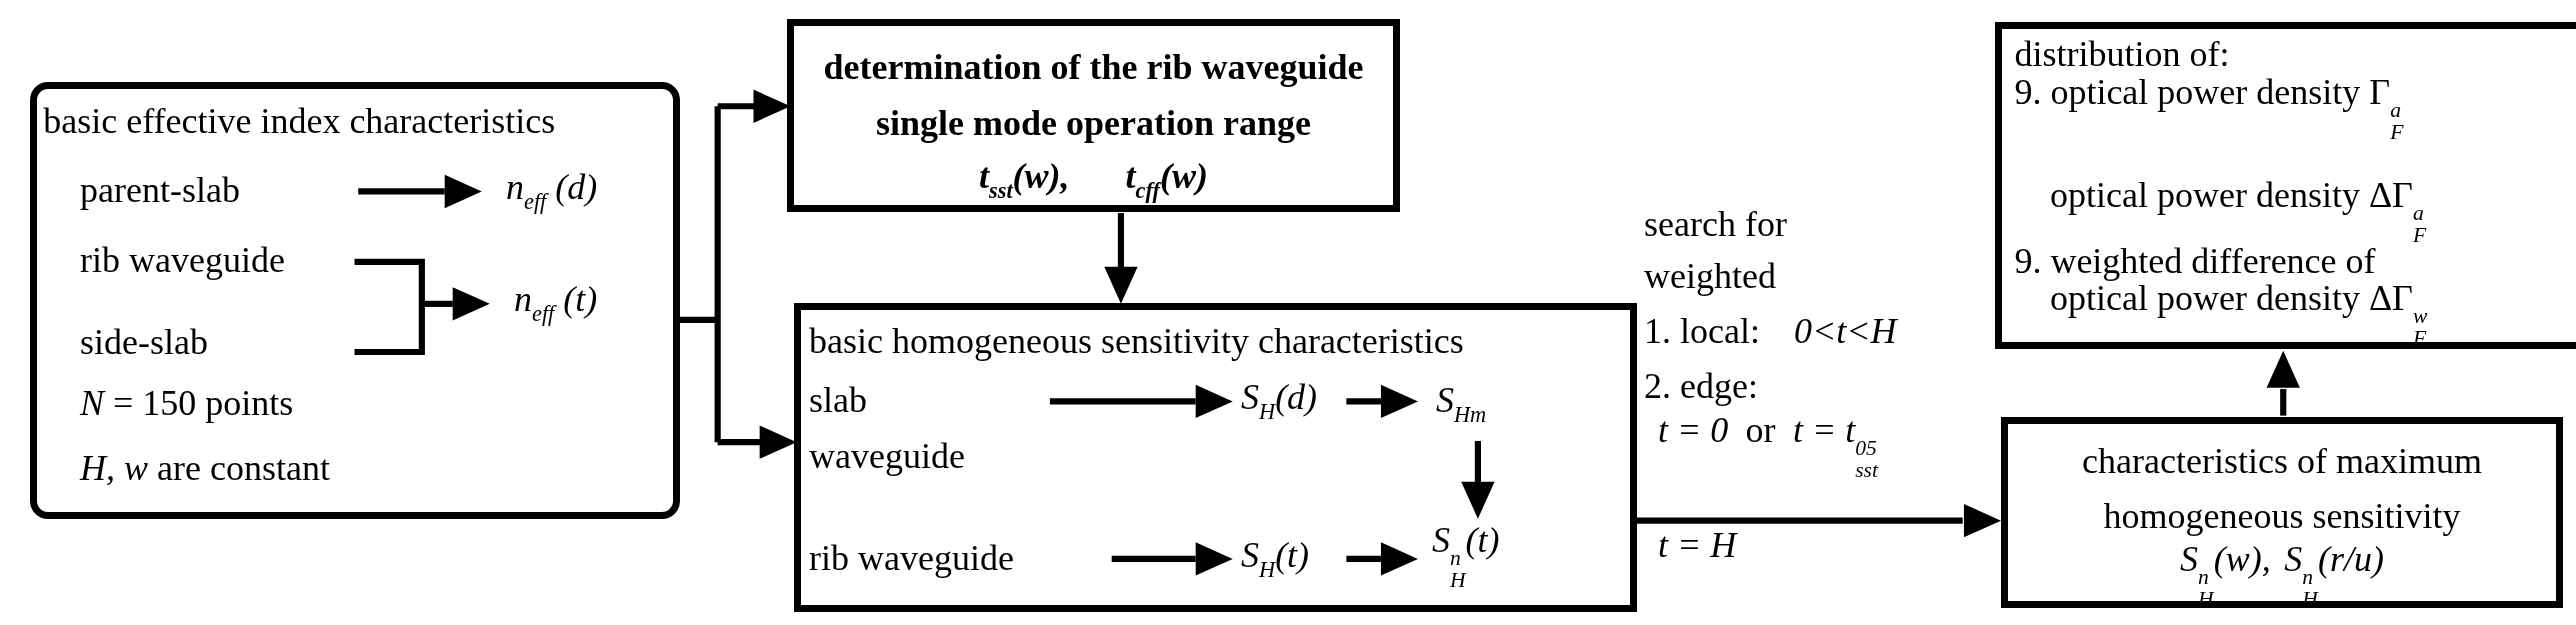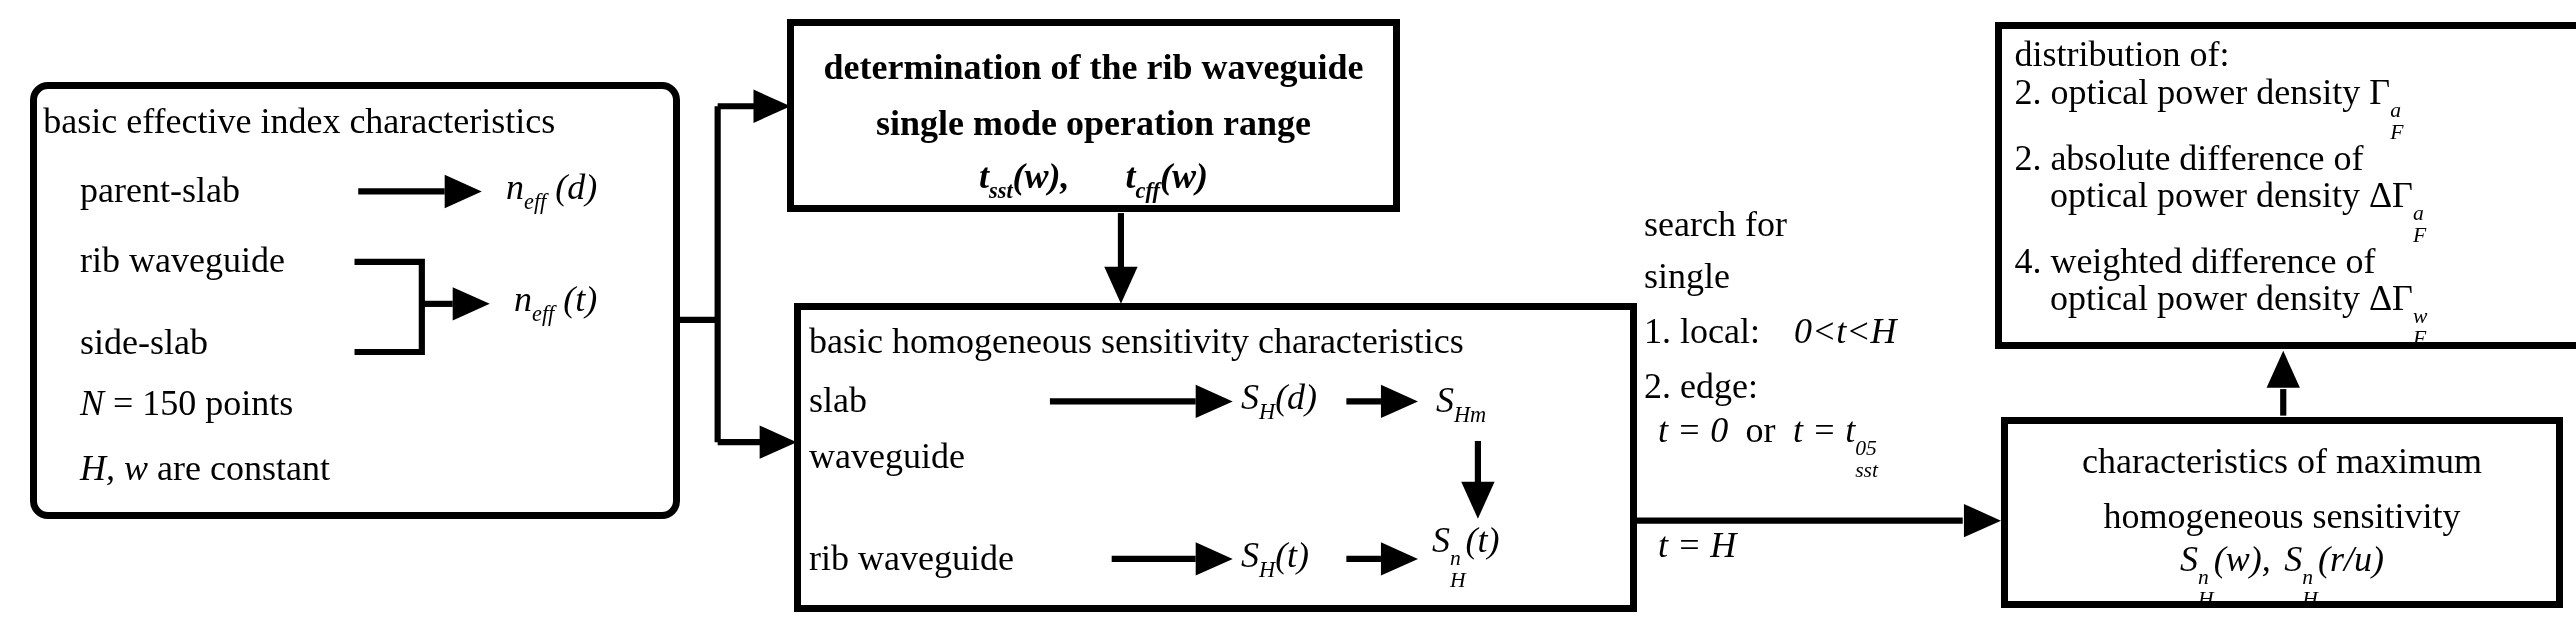--- a/index.html
+++ b/index.html
@@ -74,42 +74,41 @@
     <span class="t" style="left:8px;top:249px;">rib waveguide</span>
     <span class="t" style="left:440px;top:249px;"><span class="it">S</span><span class="sb">H</span><span class="it">(t)</span></span>
     <span class="t" style="left:631px;top:246px;"><span class="it">S</span><span class="stk">
           <span>n</span>
           <span>H</span>
         </span><span class="it">(t)</span></span>
   </div>
 
   <div>
     <span class="t" style="left:1644px;top:225px;">search for</span>
-    <span class="t" style="left:1644px;top:277px;">single</span>
+    <span class="t" style="left:1644px;top:277px;">weighted</span>
     <span class="t" style="left:1644px;top:332px;"><span>1. local:</span><span class="it gap55">0&lt;t&lt;H</span></span>
     <span class="t" style="left:1644px;top:387px;">2. edge:</span>
     <span class="t" style="left:1658px;top:446px;"><span class="it">t = 0</span><span class="gap28">or</span><span class="it">t = </span><span><span class="it">t</span><span class="stk">
             <span>05</span>
             <span>sst</span>
           </span></span></span>
     <span class="t" style="left:1658px;top:500px;margin-top:46px;"><span class="it">t = H</span></span>
   </div>
 
   <div class="box" style="left:1995px;top:21.6px;width:635px;height:327px;">
     <span class="t" style="left:12.4px;top:26.6px;">distribution of:</span>
-    <span class="t" style="left:12.4px;top:79px;"><span>2. optical power density </span><span><span>Γ</span><span class="stk">
+    <span class="t" style="left:12.4px;top:79px;"><span>9. optical power density </span><span><span>Γ</span><span class="stk">
             <span>a</span>
             <span>F</span>
           </span></span></span>
-    <span class="t" style="left:12.4px;top:130px;">2. absolute difference of</span>
     <span class="t" style="left:48px;top:182px;"><span>optical power density </span><span><span>ΔΓ</span><span class="stk">
             <span>a</span>
             <span>F</span>
           </span></span></span>
-    <span class="t" style="left:12.4px;top:233px;">4. weighted difference of</span>
+    <span class="t" style="left:12.4px;top:233px;">9. weighted difference of</span>
     <span class="t" style="left:48px;top:285px;"><span>optical power density </span><span><span>ΔΓ</span><span class="stk">
             <span>w</span>
             <span>F</span>
           </span></span></span>
   </div>
 
   <div class="box" style="left:2001px;top:417px;width:562px;height:191px;">
     <span class="t ctr" style="top:38px;">characteristics of maximum</span>
     <span class="t ctr" style="top:93px;">homogeneous sensitivity</span>
     <span class="t ctr" style="top:151px;"><span><span class="it">S</span><span class="stk">

